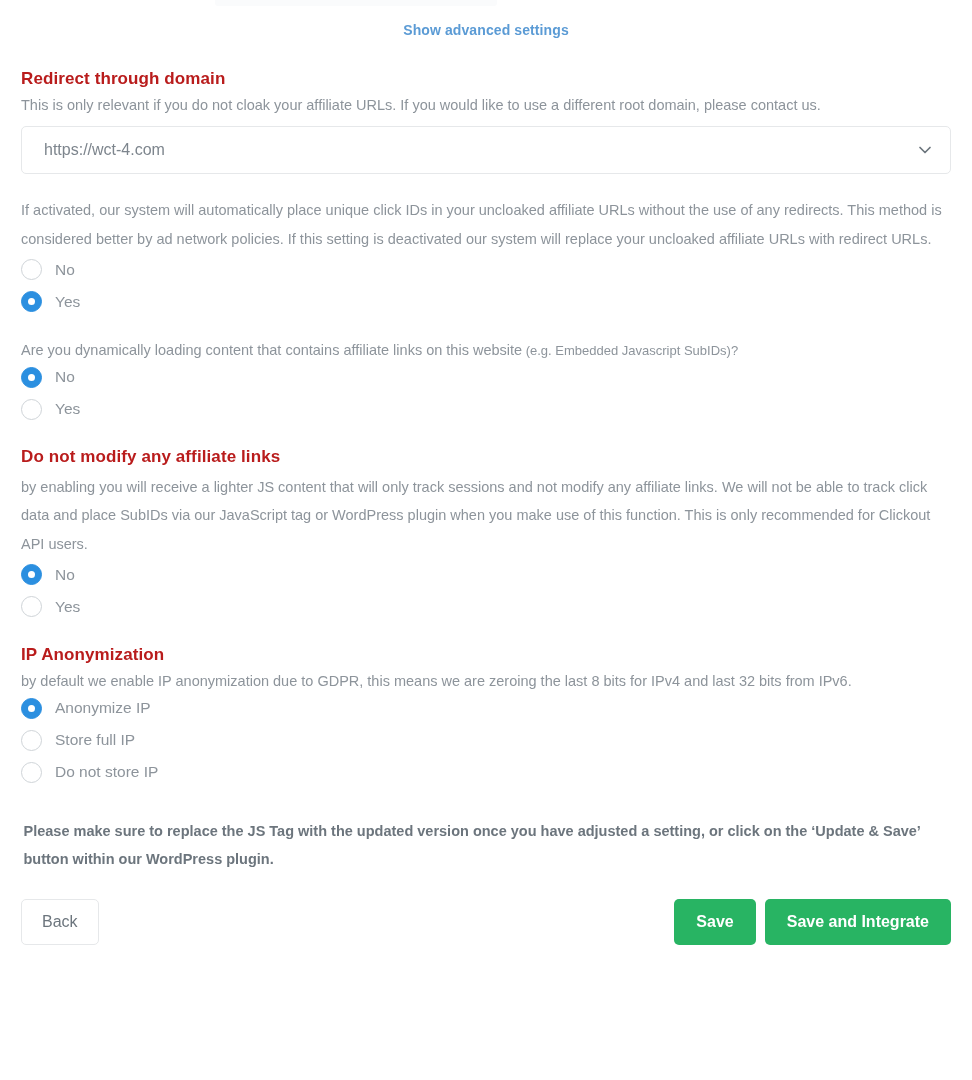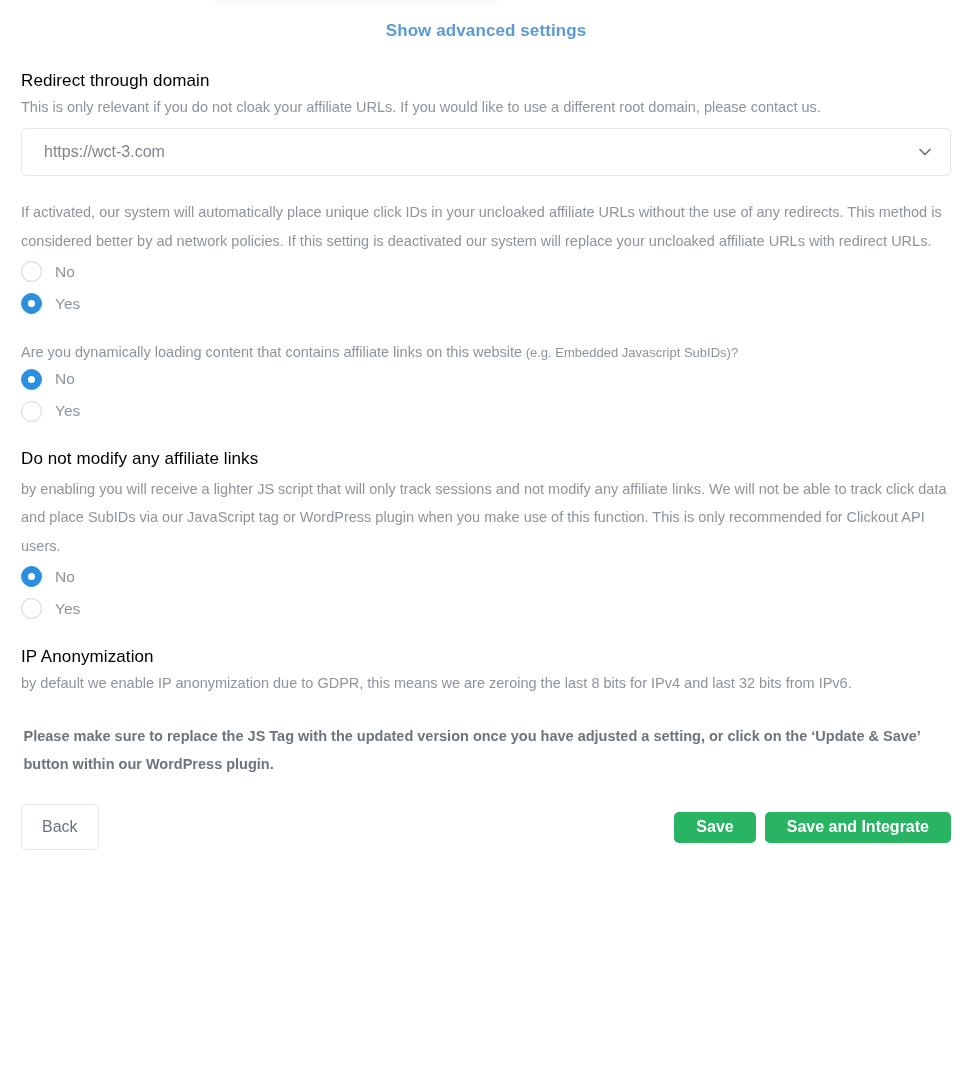--- a/index.html
+++ b/index.html
@@ -32,33 +32,33 @@
     padding: 0 21px;
   }
 
   .advanced-link-row {
     text-align: center;
     padding-top: 21px;
     padding-bottom: 8px;
   }
   .advanced-link {
     color: #5b9bd5;
-    font-size: 17px;
+    font-size: 14px;
     font-weight: 600;
     text-decoration: none;
     cursor: pointer;
     letter-spacing: .1px;
   }
 
   .section { margin-top: 22px; }
 
   .sec-title {
     font-size: 17px;
-    color: #000000;
-    font-weight: 400;
+    color: #b91c1c;
+    font-weight: 700;
     margin: 0 0 6px 0;
     letter-spacing: .1px;
   }
 
   .sec-desc {
     font-size: 14.5px;
     color: #8d949b;
     line-height: 1.95;
     margin: 0;
     max-width: 935px;
@@ -168,21 +168,21 @@
     background: #ffffff;
     border: 1px solid #e6e8ea;
     color: #6c757d;
     height: 46px;
     padding: 0 20px;
   }
   .spacer { flex: 1 1 auto; }
   .btn-green {
     background: #28b463;
     color: #ffffff;
-    height: 31px;
+    height: 46px;
     padding: 0 22px;
     font-weight: 600;
   }
   .btn-green + .btn-green { margin-left: 9px; text-align: right; }
 </style>
 </head>
 <body>
 
 <div class="top-sliver"></div>
 
@@ -190,21 +190,21 @@
 
   <div class="advanced-link-row">
     <a class="advanced-link">Show advanced settings</a>
   </div>
 
   <div class="section">
     <h3 class="sec-title">Redirect through domain</h3>
     <p class="sec-desc tight">This is only relevant if you do not cloak your affiliate URLs. If you would like to use a different root domain, please contact us.</p>
     <div class="select-wrap">
       <div class="select-box">
-        <span>https://wct-3.com</span>
+        <span>https://wct-4.com</span>
       </div>
       <span class="select-chevron">
         <svg width="16" height="16" viewBox="0 0 16 16" fill="none" xmlns="http://www.w3.org/2000/svg">
           <path d="M3 5.5 L8 10.5 L13 5.5" stroke="#6c757d" stroke-width="1.7" stroke-linecap="round" stroke-linejoin="round"></path>
         </svg>
       </span>
     </div>
   </div>
 
   <div class="section">
@@ -232,36 +232,50 @@
       </div>
       <div class="radio-row">
         <span class="radio-dot"></span>
         <span class="radio-label">Yes</span>
       </div>
     </div>
   </div>
 
   <div class="section">
     <h3 class="sec-title">Do not modify any affiliate links</h3>
-    <p class="sec-desc">by enabling you will receive a lighter JS script that will only track sessions and not modify any affiliate links. We will not be able to track click data and place SubIDs via our JavaScript tag or WordPress plugin when you make use of this function. This is only recommended for Clickout API users.</p>
+    <p class="sec-desc">by enabling you will receive a lighter JS content that will only track sessions and not modify any affiliate links. We will not be able to track click data and place SubIDs via our JavaScript tag or WordPress plugin when you make use of this function. This is only recommended for Clickout API users.</p>
     <div class="radio-group">
       <div class="radio-row">
         <span class="radio-dot checked"></span>
         <span class="radio-label">No</span>
       </div>
       <div class="radio-row">
         <span class="radio-dot"></span>
         <span class="radio-label">Yes</span>
       </div>
     </div>
   </div>
 
   <div class="section">
     <h3 class="sec-title">IP Anonymization</h3>
     <p class="sec-desc tight">by default we enable IP anonymization due to GDPR, this means we are zeroing the last 8 bits for IPv4 and last 32 bits from IPv6.</p>
+    <div class="radio-group">
+      <div class="radio-row">
+        <span class="radio-dot checked"></span>
+        <span class="radio-label">Anonymize IP</span>
+      </div>
+      <div class="radio-row">
+        <span class="radio-dot"></span>
+        <span class="radio-label">Store full IP</span>
+      </div>
+      <div class="radio-row">
+        <span class="radio-dot"></span>
+        <span class="radio-label">Do not store IP</span>
+      </div>
+    </div>
   </div>
 
   <p class="notice">Please make sure to replace the JS Tag with the updated version once you have adjusted a setting, or click on the ‘Update &amp; Save’ button within our WordPress plugin.</p>
 
   <div class="footer">
     <button class="btn btn-back">Back</button>
     <div class="spacer"></div>
     <button class="btn btn-green">Save</button>
     <button class="btn btn-green">Save and Integrate</button>
   </div>

